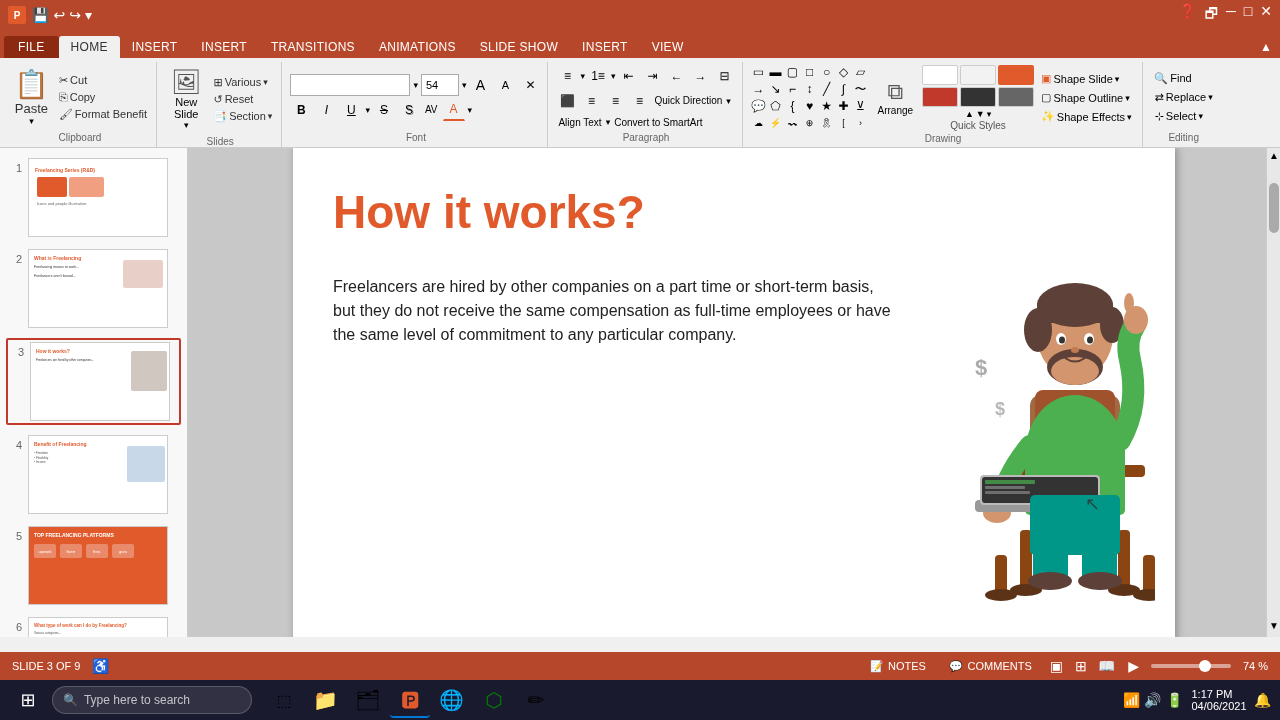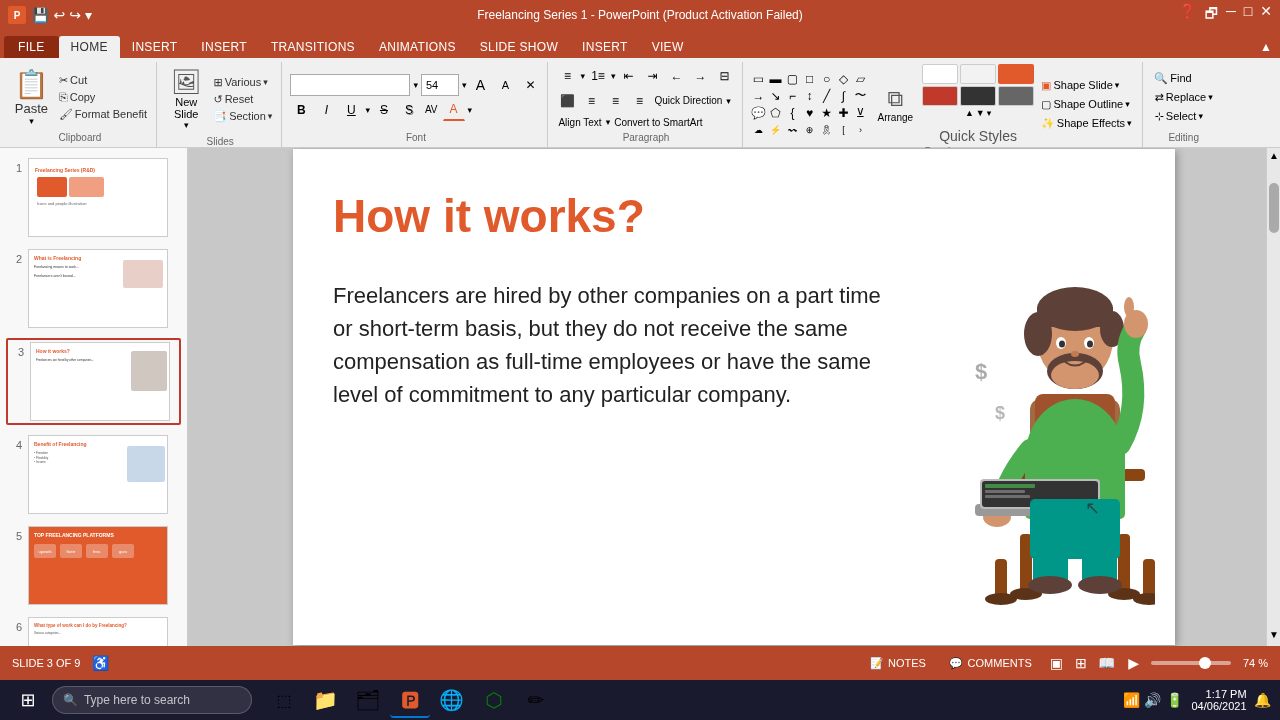--- a/index.html
+++ b/index.html
@@ -93,55 +93,55 @@
     #slide-canvas-area {
       flex: 1; background: #c8c8c8; display: flex; align-items: center; justify-content: center; position: relative; overflow: hidden;
     }
     #slide-canvas {
       width: 882px; height: 496px; background: white; position: relative; box-shadow: 2px 2px 8px rgba(0,0,0,0.3);
     }
     .slide-title {
       position: absolute; top: 40px; left: 40px; font-size: 46px; font-weight: bold; color: #e05a2b; font-family: 'Segoe UI', Arial, sans-serif;
     }
     .slide-body {
-      position: absolute; top: 130px; left: 40px; width: 560px; font-size: 22px; color: #222; line-height: 1.5; font-family: 'Segoe UI', Arial, sans-serif;
+      position: absolute; top: 130px; left: 40px; width: 560px; font-size: 16px; color: #222; line-height: 1.5; font-family: 'Segoe UI', Arial, sans-serif;
     }
     .slide-illustration {
       position: absolute; right: 20px; top: 30px; width: 280px; height: 430px;
     }
 
     
     #slide-panel::-webkit-scrollbar { width: 8px; }
     #slide-panel::-webkit-scrollbar-track { background: #f0f0f0; }
     #slide-panel::-webkit-scrollbar-thumb { background: #bbb; border-radius: 4px; }
 
     
     #status-bar {
-      height: 34px; background: #b7472a; display: flex; align-items: center; padding: 0 12px; gap: 20px; font-size: 11px; color: white;
+      height: 28px; background: #b7472a; display: flex; align-items: center; padding: 0 12px; gap: 20px; font-size: 11px; color: white; margin-top: 15px;
     }
     .status-left { display: flex; align-items: center; gap: 12px; }
     .status-right { margin-left: auto; display: flex; align-items: center; gap: 12px; }
     .status-btn { display: flex; align-items: center; gap: 4px; cursor: pointer; padding: 2px 6px; border-radius: 3px; }
     .zoom-slider { width: 80px; height: 4px; background: rgba(255,255,255,0.5); border-radius: 2px; position: relative; cursor: pointer; }
     .zoom-thumb { width: 12px; height: 12px; background: white; border-radius: 50%; position: absolute; top: -4px; left: 60%; cursor: pointer; }
 
     
     #taskbar {
       height: 40px; background: #1a1a2e; display: flex; align-items: center; padding: 0 8px; gap: 4px;
     }
     .taskbar-start { width: 40px; height: 36px; display: flex; align-items: center; justify-content: center; cursor: pointer; }
     .win-logo { font-size: 18px; color: white; }
     .taskbar-search { background: rgba(255,255,255,0.1); border: 1px solid rgba(255,255,255,0.2); border-radius: 16px; height: 28px; display: flex; align-items: center; padding: 0 10px; gap: 6px; color: rgba(255,255,255,0.7); font-size: 12px; width: 200px; cursor: pointer; }
     .taskbar-apps { display: flex; gap: 2px; margin-left: 8px; }
     .taskbar-app { width: 40px; height: 36px; display: flex; align-items: center; justify-content: center; cursor: pointer; border-radius: 4px; font-size: 20px; }
     .taskbar-app.active { border-bottom: 2px solid #0078d4; }
     .taskbar-right { margin-left: auto; display: flex; align-items: center; gap: 8px; color: white; font-size: 11px; }
     .sys-icons { display: flex; gap: 4px; align-items: center; }
     .sys-icon { font-size: 14px; cursor: pointer; }
-    .time-block { text-align: right; cursor: pointer; }
+    .time-block { text-align: left; cursor: pointer; }
 
     
     #right-scrollbar {
       width: 14px; background: #e8e8e8; display: flex; flex-direction: column; border-left: 1px solid #ccc;
     }
 
     
     .quick-styles-area { display: flex; flex-direction: column; gap: 2px; }
     .qs-row { display: flex; gap: 2px; }
     .qs-item { width: 36px; height: 20px; border: 1px solid #ccc; cursor: pointer; border-radius: 2px; }
@@ -156,21 +156,20 @@
 <div id="title-bar">
   <div class="title-left">
     <div class="app-icon">P</div>
     <div class="quick-access">
       <span title="Save">💾</span>
       <span title="Undo">↩</span>
       <span title="Redo">↪</span>
       <span title="Customize">▾</span>
     </div>
   </div>
-  <div class="title-center">Freelancing Series 1 - PowerPoint (Product Activation Failed)</div>
   <div class="title-icons">
     <span>❓</span>
     <span>🗗</span>
     <span>─</span>
     <span>□</span>
     <span>✕</span>
   </div>
 </div>
 
 <div id="ribbon-tabs">
@@ -361,21 +360,21 @@
             <div class="qs-item" style="background:#c0392b;"></div>
             <div class="qs-item" style="background:#333;"></div>
             <div class="qs-item" style="background:#666;"></div>
           </div>
         </div>
         <div style="display:flex; align-items:center; gap:2px; margin-top:2px;">
           <span style="font-size:9px; cursor:pointer;">▲</span>
           <span style="font-size:9px; cursor:pointer;">▼</span>
           <span style="font-size:9px; cursor:pointer;">▾</span>
         </div>
-        <div style="font-size:14px; color:#555; margin-top:10px;">Quick Styles</div>
+        <div style="font-size:10px; color:#555; margin-top:1px;">Quick Styles</div>
       </div>
 
       <div class="right-panel">
         <div class="right-panel-btn">
           <span style="color:#e05a2b;">▣</span>
           <span>Shape Slide</span>
           <span style="font-size:9px;">▾</span>
         </div>
         <div class="right-panel-btn">
           <span>▢</span>

